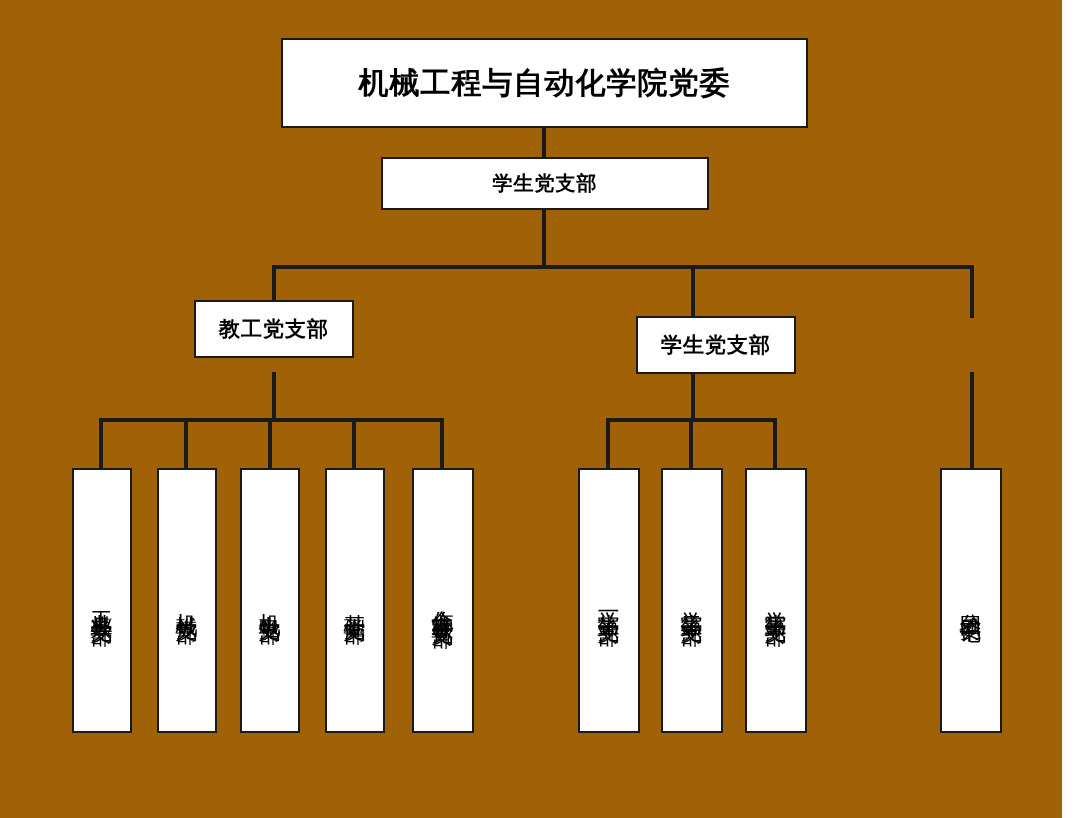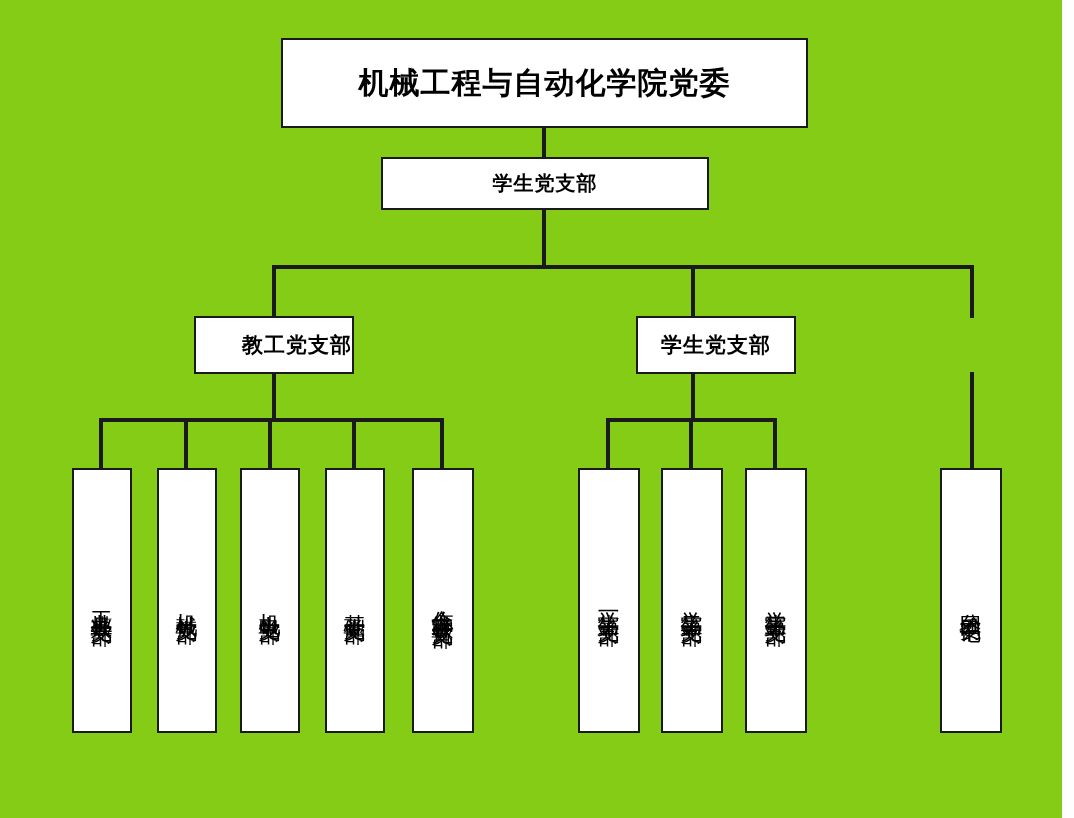--- a/index.html
+++ b/index.html
@@ -4,21 +4,21 @@
 <style>
   html, body {
     margin: 0;
     padding: 0;
     background: #ffffff;
   }
   #chart-root {
     position: relative;
     width: 1062px;
     height: 818px;
-    background: #84cc16;
+    background: #a16207;
     font-family: "DejaVu Sans", "Liberation Sans", sans-serif;
     overflow: hidden;
   }
 
   
   .node {
     position: absolute;
     box-sizing: border-box;
     background: #ffffff;
     border: 2px solid #1a1a1a;
@@ -83,21 +83,21 @@
   </div>
 
   <div class="conn v" style="left:542px; top:208px; height:59px;"></div>
 
   <div class="conn h" style="left:272px; top:265px; width:702px;"></div>
 
   <div class="conn v" style="left:272px; top:265px; height:53px;"></div>
   <div class="conn v" style="left:691px; top:265px; height:53px;"></div>
   <div class="conn v" style="left:970px; top:265px; height:53px;"></div>
 
-  <div class="node lvl3" style="left:194px; top:316px; width:160px; height:58px;justify-content:flex-end;">
+  <div class="node lvl3" style="left:194px; top:300px; width:160px; height:58px;">
     <span>教工党支部</span>
   </div>
 
   <div class="node lvl3" style="left:636px; top:316px; width:160px; height:58px;">
     <span>学生党支部</span>
   </div>
 
 
   <div class="conn v" style="left:272px; top:372px; height:48px;"></div>
   <div class="conn h" style="left:99px; top:418px; width:345px;"></div>

